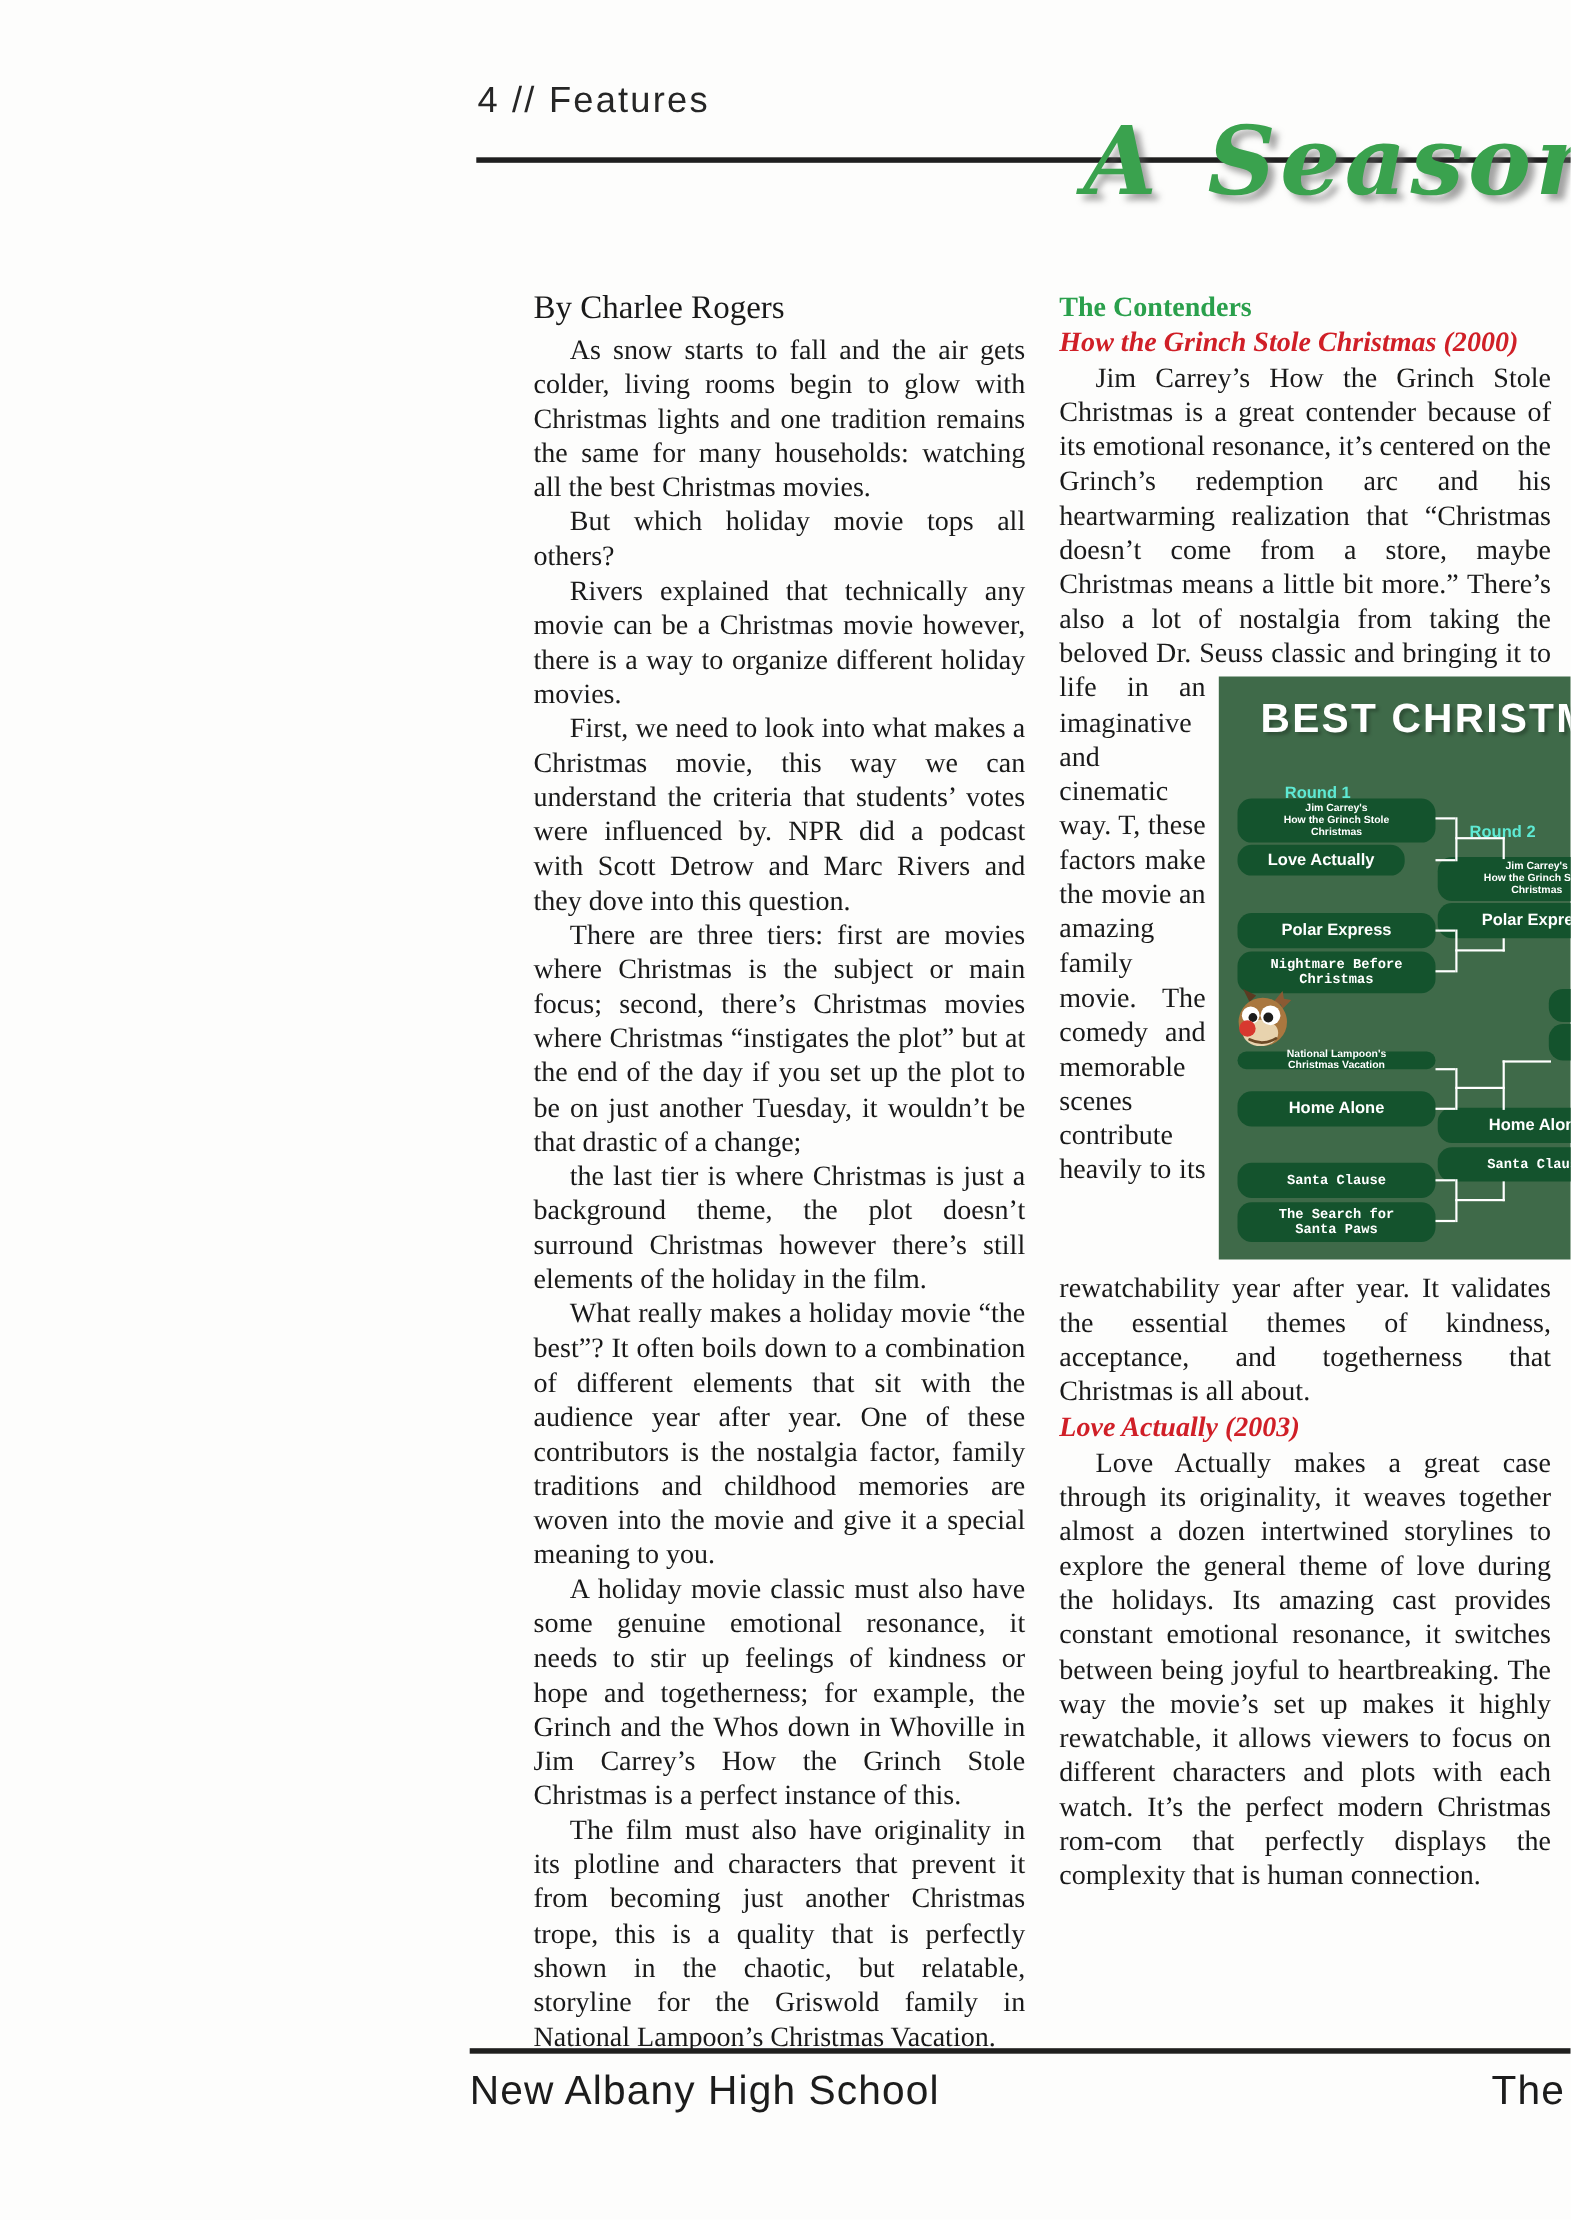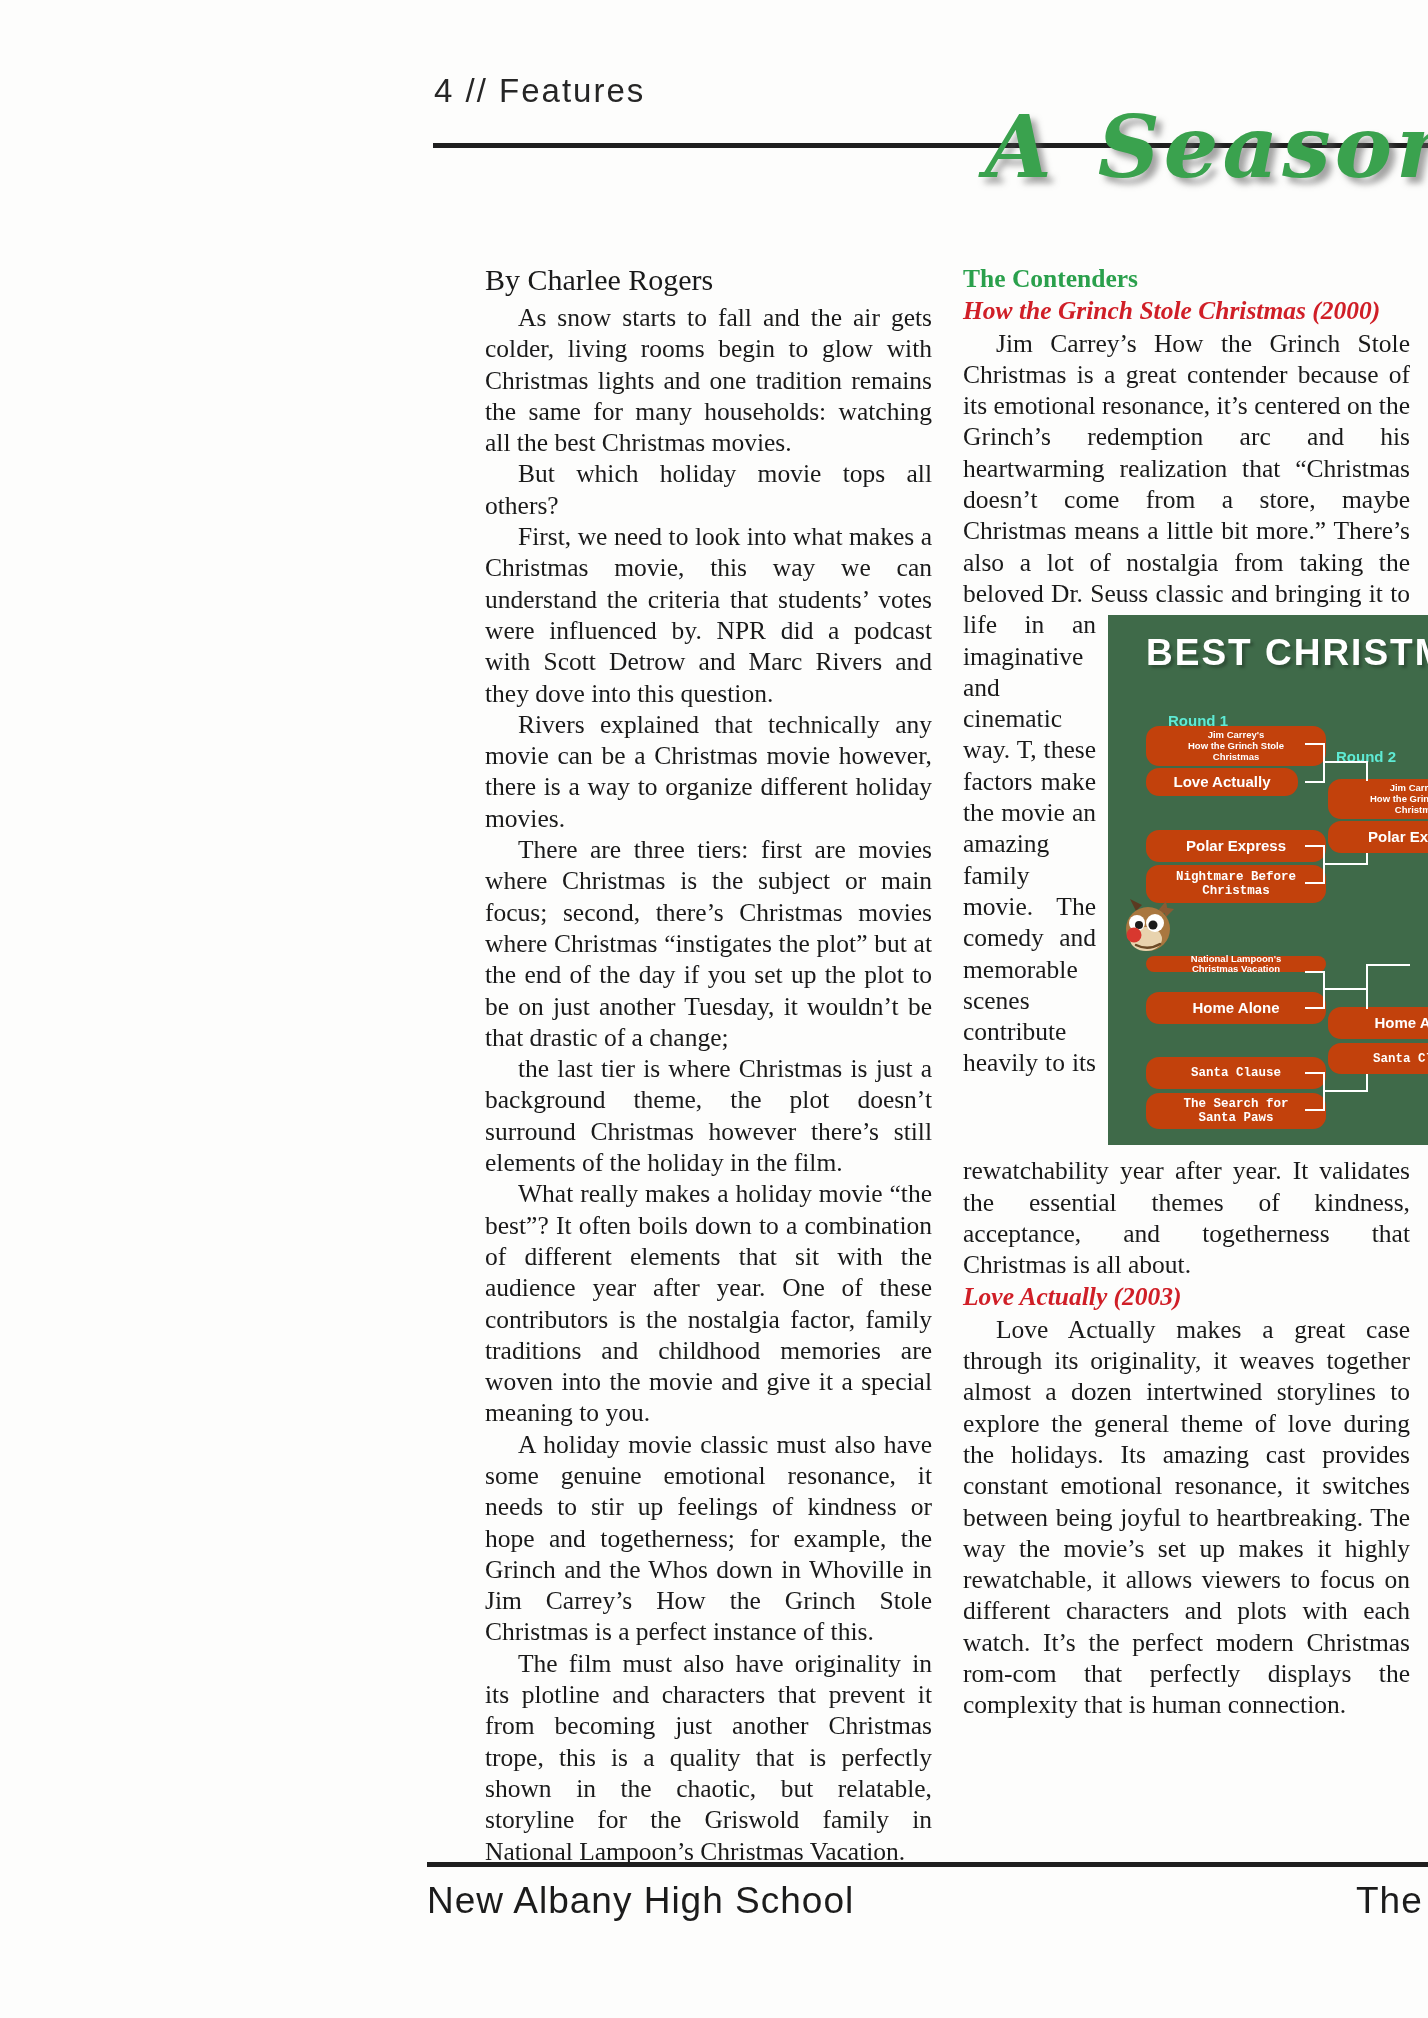--- a/index.html
+++ b/index.html
@@ -31,42 +31,42 @@
   .h-red{font-weight:700;font-style:italic;color:#d01f27;margin:1px 0;text-indent:0;text-align:left;}
   
   .bracket{float:right;width:320px;height:530px;margin:6px -18px 10px 12px;
            position:relative;background:#3f6a49;text-indent:0;
            font-family:"Liberation Sans",sans-serif;text-align:center;}
   .bracket *{box-sizing:border-box;}
   .btitle{position:absolute;left:38px;top:22px;color:#fff;font-weight:700;font-size:37px;
           letter-spacing:2px;white-space:nowrap;text-align:left;
           text-shadow:3px 3px 3px rgba(0,0,0,.25);}
   .rlabel{position:absolute;color:#5eead4;font-weight:700;font-size:15px;white-space:nowrap;}
-  .rbox{position:absolute;background:#c2410c;border-radius:13px;color:#fff;font-weight:700;
+  .rbox{position:absolute;background:#14532d;border-radius:13px;color:#fff;font-weight:700;
         display:flex;align-items:center;justify-content:center;text-align:center;
-        white-space:pre-line;line-height:1.12;padding:2px 6px;margin-left:21px;}
+        white-space:pre-line;line-height:1.12;padding:2px 6px;}
   .fs-s{font-size:9.5px;} .fs-m{font-size:12.5px;font-family:Liberation Mono, monospace;} .fs-l{font-size:15px;}
   .ln{position:absolute;background:#fff;}
 </style>
 </head>
 <body>
 
 <div class="page">
 
   <div class="kicker">4 // Features</div>
   <div class="rule top"></div>
 
   <div class="season-title">A Season</div>
 
   <div class="col left">
     <div class="byline">By Charlee Rogers</div>
     <div class="para">As snow starts to fall and the air gets colder, living rooms begin to glow with Christmas lights and one tradition remains the same for many households: watching all the best Christmas movies.</div>
     <div class="para">But which holiday movie tops all others?</div>
+    <div class="para">Rivers explained that technically any movie can be a Christmas movie however, there is a way to organize different holiday movies.</div>
     <div class="para">First, we need to look into what makes a Christmas movie, this way we can understand the criteria that students’ votes were influenced by. NPR did a podcast with Scott Detrow and Marc Rivers and they dove into this question.</div>
-    <div class="para">Rivers explained that technically any movie can be a Christmas movie however, there is a way to organize different holiday movies.</div>
     <div class="para">There are three tiers: first are movies where Christmas is the subject or main focus; second, there’s Christmas movies where Christmas “instigates the plot” but at the end of the day if you set up the plot to be on just another Tuesday, it wouldn’t be that drastic of a change;</div>
     <div class="para">the last tier is where Christmas is just a background theme, the plot doesn’t surround Christmas however there’s still elements of the holiday in the film.</div>
     <div class="para">What really makes a holiday movie “the best”? It often boils down to a combination of different elements that sit with the audience year after year. One of these contributors is the nostalgia factor, family traditions and childhood memories are woven into the movie and give it a special meaning to you.</div>
     <div class="para">A holiday movie classic must also have some genuine emotional resonance, it needs to stir up feelings of kindness or hope and togetherness; for example, the Grinch and the Whos down in Whoville in Jim Carrey’s How the Grinch Stole Christmas is a perfect instance of this.</div>
     <div class="para">The film must also have originality in its plotline and characters that prevent it from becoming just another Christmas trope, this is a quality that is perfectly shown in the chaotic, but relatable, storyline for the Griswold family in National Lampoon’s Christmas Vacation.</div>
   </div>
 
   <div class="col right">
     <div class="h-green">The Contenders</div>
     <div class="h-red">How the Grinch Stole Christmas (2000)</div>

